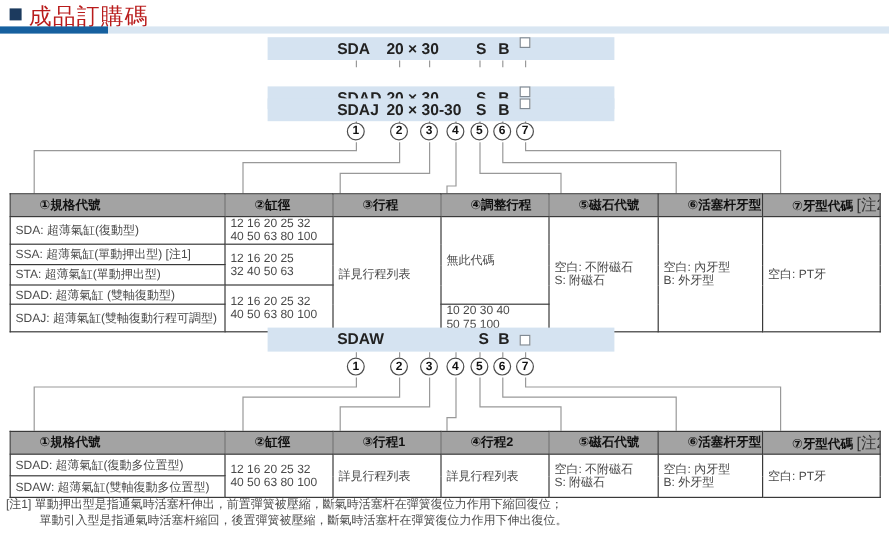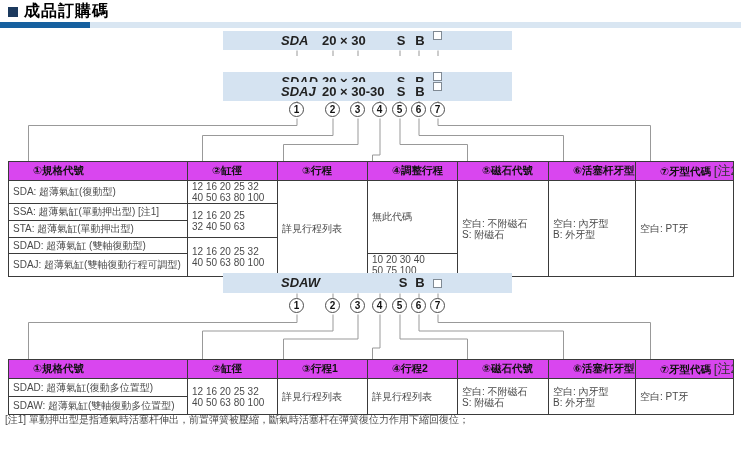--- a/index.html
+++ b/index.html
@@ -3,31 +3,31 @@
 <meta charset="utf-8">
 <style>
   * { margin:0; padding:0; box-sizing:border-box; }
   html,body { background:#fff; }
   .page {
     position:relative; width:741px; height:461px; background:#ffffff;
     font-family:"Liberation Sans","DejaVu Sans",sans-serif; overflow:hidden;
   }
   
   .title-bullet { position:absolute; left:8px; top:7px; width:10px; height:10px; background:#1c3a5e; }
-  .page-title { position:absolute; left:24px; top:1px; font-size:16px; font-weight:bold; color:#000000; letter-spacing:1px; }
+  .page-title { position:absolute; left:24px; top:1px; font-size:19px; font-weight:normal; color:#b91c1c; letter-spacing:1px; }
   .rule-dark  { position:absolute; left:0; top:22px; width:90px; height:6px; background:#16609f; }
   .rule-light { position:absolute; left:90px; top:22px; width:651px; height:6px; background:#d9e6f2; }
 
   
   .code-bar {
     position:absolute; left:223px; width:289px; height:19px; background:#d5e3f1;
     font-size:13px; font-weight:bold; color:#222; line-height:19px;
   }
   .code-bar span { position:absolute; top:0; white-space:nowrap; }
-  .cb-name { left:58px;font-style:italic; }
+  .cb-name { left:58px; }
   .cb-size { left:99px; }
   .cb-mag  { left:172px; width:12px; text-align:center; }
   .cb-rod  { left:191px; width:12px; text-align:center; }
   .cb-blank { left:210px; top:5px; width:9px; height:9px; border:1px solid #808a94; background:#fff; }
 
   
   .num-circle {
     position:absolute; width:15px; height:15px; border:1px solid #4d4d4d; border-radius:50%;
     background:#fff; font-size:10px; font-weight:bold; color:#111;
     line-height:14px; text-align:center;
@@ -35,21 +35,21 @@
 
   
   .overlay { position:absolute; left:0; top:0; pointer-events:none; }
 
   
   table.spec-table {
     position:absolute; left:8px; width:725px; border-collapse:collapse; table-layout:fixed;
     font-size:10px; color:#4a4a4a;
   }
   .spec-table th, .spec-table td { border:1px solid #3a3a3a; padding:0 4px; vertical-align:middle; text-align:left; overflow:hidden; }
-  .spec-table th { background:#d946ef; font-size:10.5px; color:#111; font-weight:bold; white-space:nowrap;padding-left:24px; }
+  .spec-table th { background:#a3a3a3; font-size:10.5px; color:#111; font-weight:bold; white-space:nowrap;padding-left:24px; }
   .spec-table th .hdr-note { font-weight:normal; font-size:13px; color:#333; }
   .pre { white-space:pre-line; line-height:11px; }
   .spec-cell { white-space:nowrap; }
 
   
   .footnote { position:absolute; left:5px; font-size:10px; color:#4d4d4d; white-space:nowrap; }
 </style>
 </head>
 <body>
 
@@ -217,14 +217,15 @@
 B: 外牙型</td>
       <td rowspan="2">空白: PT牙</td>
     </tr>
     <tr style="height:18px">
       <td class="spec-cell">SDAW: 超薄氣缸(雙軸復動多位置型)</td>
     </tr>
   </tbody>
     </table>
 
   <div class="footnote" style="top:413px;">[注1] 單動押出型是指通氣時活塞杆伸出，前置彈簧被壓縮，斷氣時活塞杆在彈簧復位力作用下縮回復位；</div>
+  <div class="footnote" style="top:427px;left:33px;">單動引入型是指通氣時活塞杆縮回，後置彈簧被壓縮，斷氣時活塞杆在彈簧復位力作用下伸出復位。</div>
 
 </div>
 
 </body></html>

